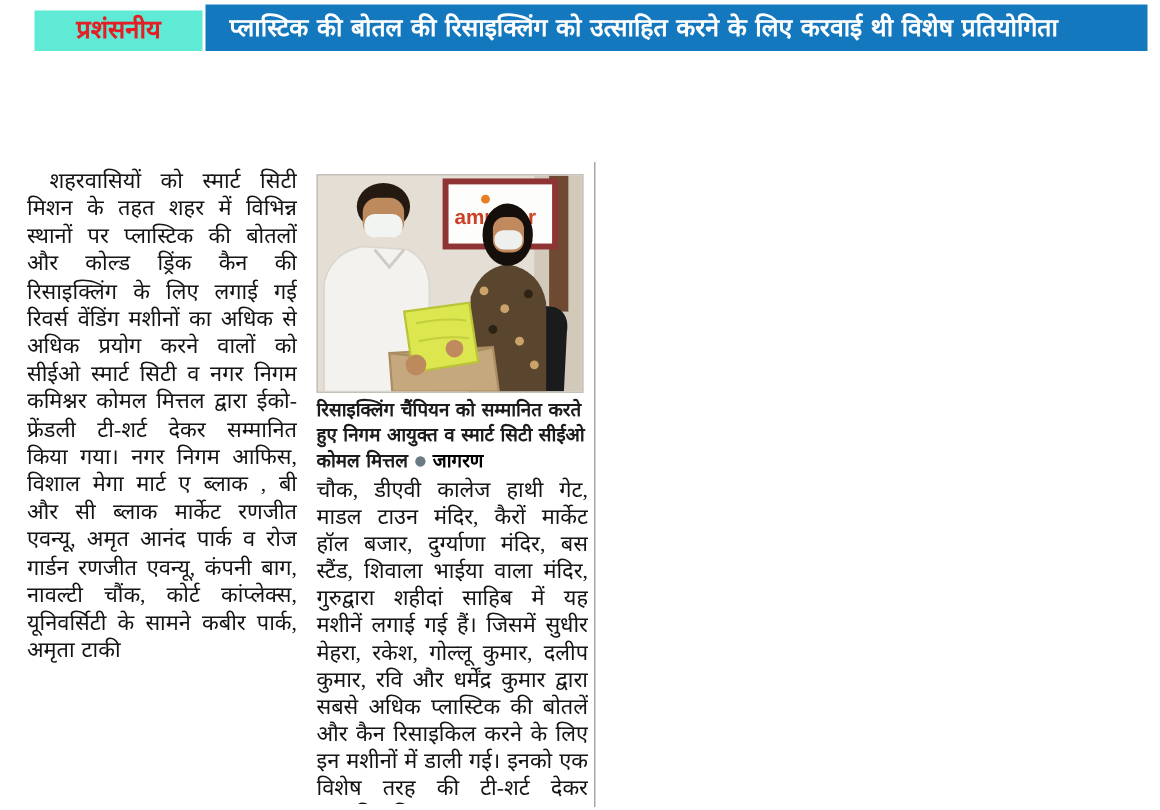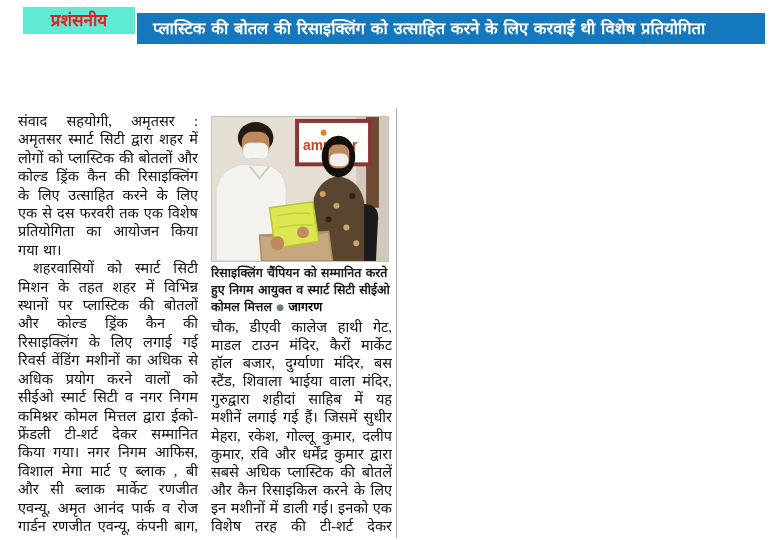--- a/index.html
+++ b/index.html
@@ -10,21 +10,21 @@
     color:#111; overflow:hidden;
   }
   
   .kicker-label {
     position:absolute; left:23px; top:7px; width:112px; height:27px;
     background:#5eead4; color:#e31e24;
     font-family:"DejaVu Sans","Liberation Sans",sans-serif;
     font-weight:bold; font-size:17px; line-height:27px; text-align:center;
   }
   .kicker-strip {
-    position:absolute; left:137px; top:13px; width:628px; height:31px;
+    position:absolute; left:137px; top:3px; width:628px; height:31px;
     background:#1478be; color:#ffffff;
     font-family:"DejaVu Sans","Liberation Sans",sans-serif;
     font-weight:bold; font-size:16.5px; line-height:31px;
     padding-left:16px; white-space:nowrap; overflow:hidden;
   }
   
   .headline {
     position:absolute; left:8px; top:44px; width:760px; height:62px;
     font-weight:bold; font-size:44px; line-height:58px; color:#0a0a0a;
     white-space:nowrap; overflow:hidden; letter-spacing:-0.5px;
@@ -63,21 +63,20 @@
 </head>
 <body>
 
 <div class="page">
 
   <div class="kicker-label">प्रशंसनीय</div>
   <div class="kicker-strip">प्लास्टिक की बोतल की रिसाइक्लिंग को उत्साहित करने के लिए करवाई थी विशेष प्रतियोगिता</div>
 
 
   <div class="col col-left">
-    <p>संवाद सहयोगी, अमृतसर : अमृतसर स्मार्ट सिटी द्वारा शहर में लोगों को प्लास्टिक की बोतलों और कोल्ड ड्रिंक कैन की रिसाइक्लिंग के लिए उत्साहित करने के लिए एक से दस फरवरी तक एक विशेष प्रतियोगिता का आयोजन किया गया था।</p>
     <p class="indent">शहरवासियों को स्मार्ट सिटी मिशन के तहत शहर में विभिन्न स्थानों पर प्लास्टिक की बोतलों और कोल्ड ड्रिंक कैन की रिसाइक्लिंग के लिए लगाई गई रिवर्स वेंडिंग मशीनों का अधिक से अधिक प्रयोग करने वालों को सीईओ स्मार्ट सिटी व नगर निगम कमिश्नर कोमल मित्तल द्वारा ईको-फ्रेंडली टी-शर्ट देकर सम्मानित किया गया। नगर निगम आफिस, विशाल मेगा मार्ट ए ब्लाक , बी और सी ब्लाक मार्केट रणजीत एवन्यू, अमृत आनंद पार्क व रोज गार्डन रणजीत एवन्यू, कंपनी बाग, नावल्टी चौंक, कोर्ट कांप्लेक्स, यूनिवर्सिटी के सामने कबीर पार्क, अमृता टाकी</p>
   </div>
 
   <figure class="photo">
     <svg width="176" height="144" viewBox="0 0 178 146" xmlns="http://www.w3.org/2000/svg">
 
       <rect x="0" y="0" width="178" height="146" fill="#e4ded4"></rect>
       <rect x="146" y="0" width="32" height="146" fill="#d2c9bb"></rect>
       <rect x="156" y="0" width="13" height="92" fill="#6e4a33"></rect>
 

